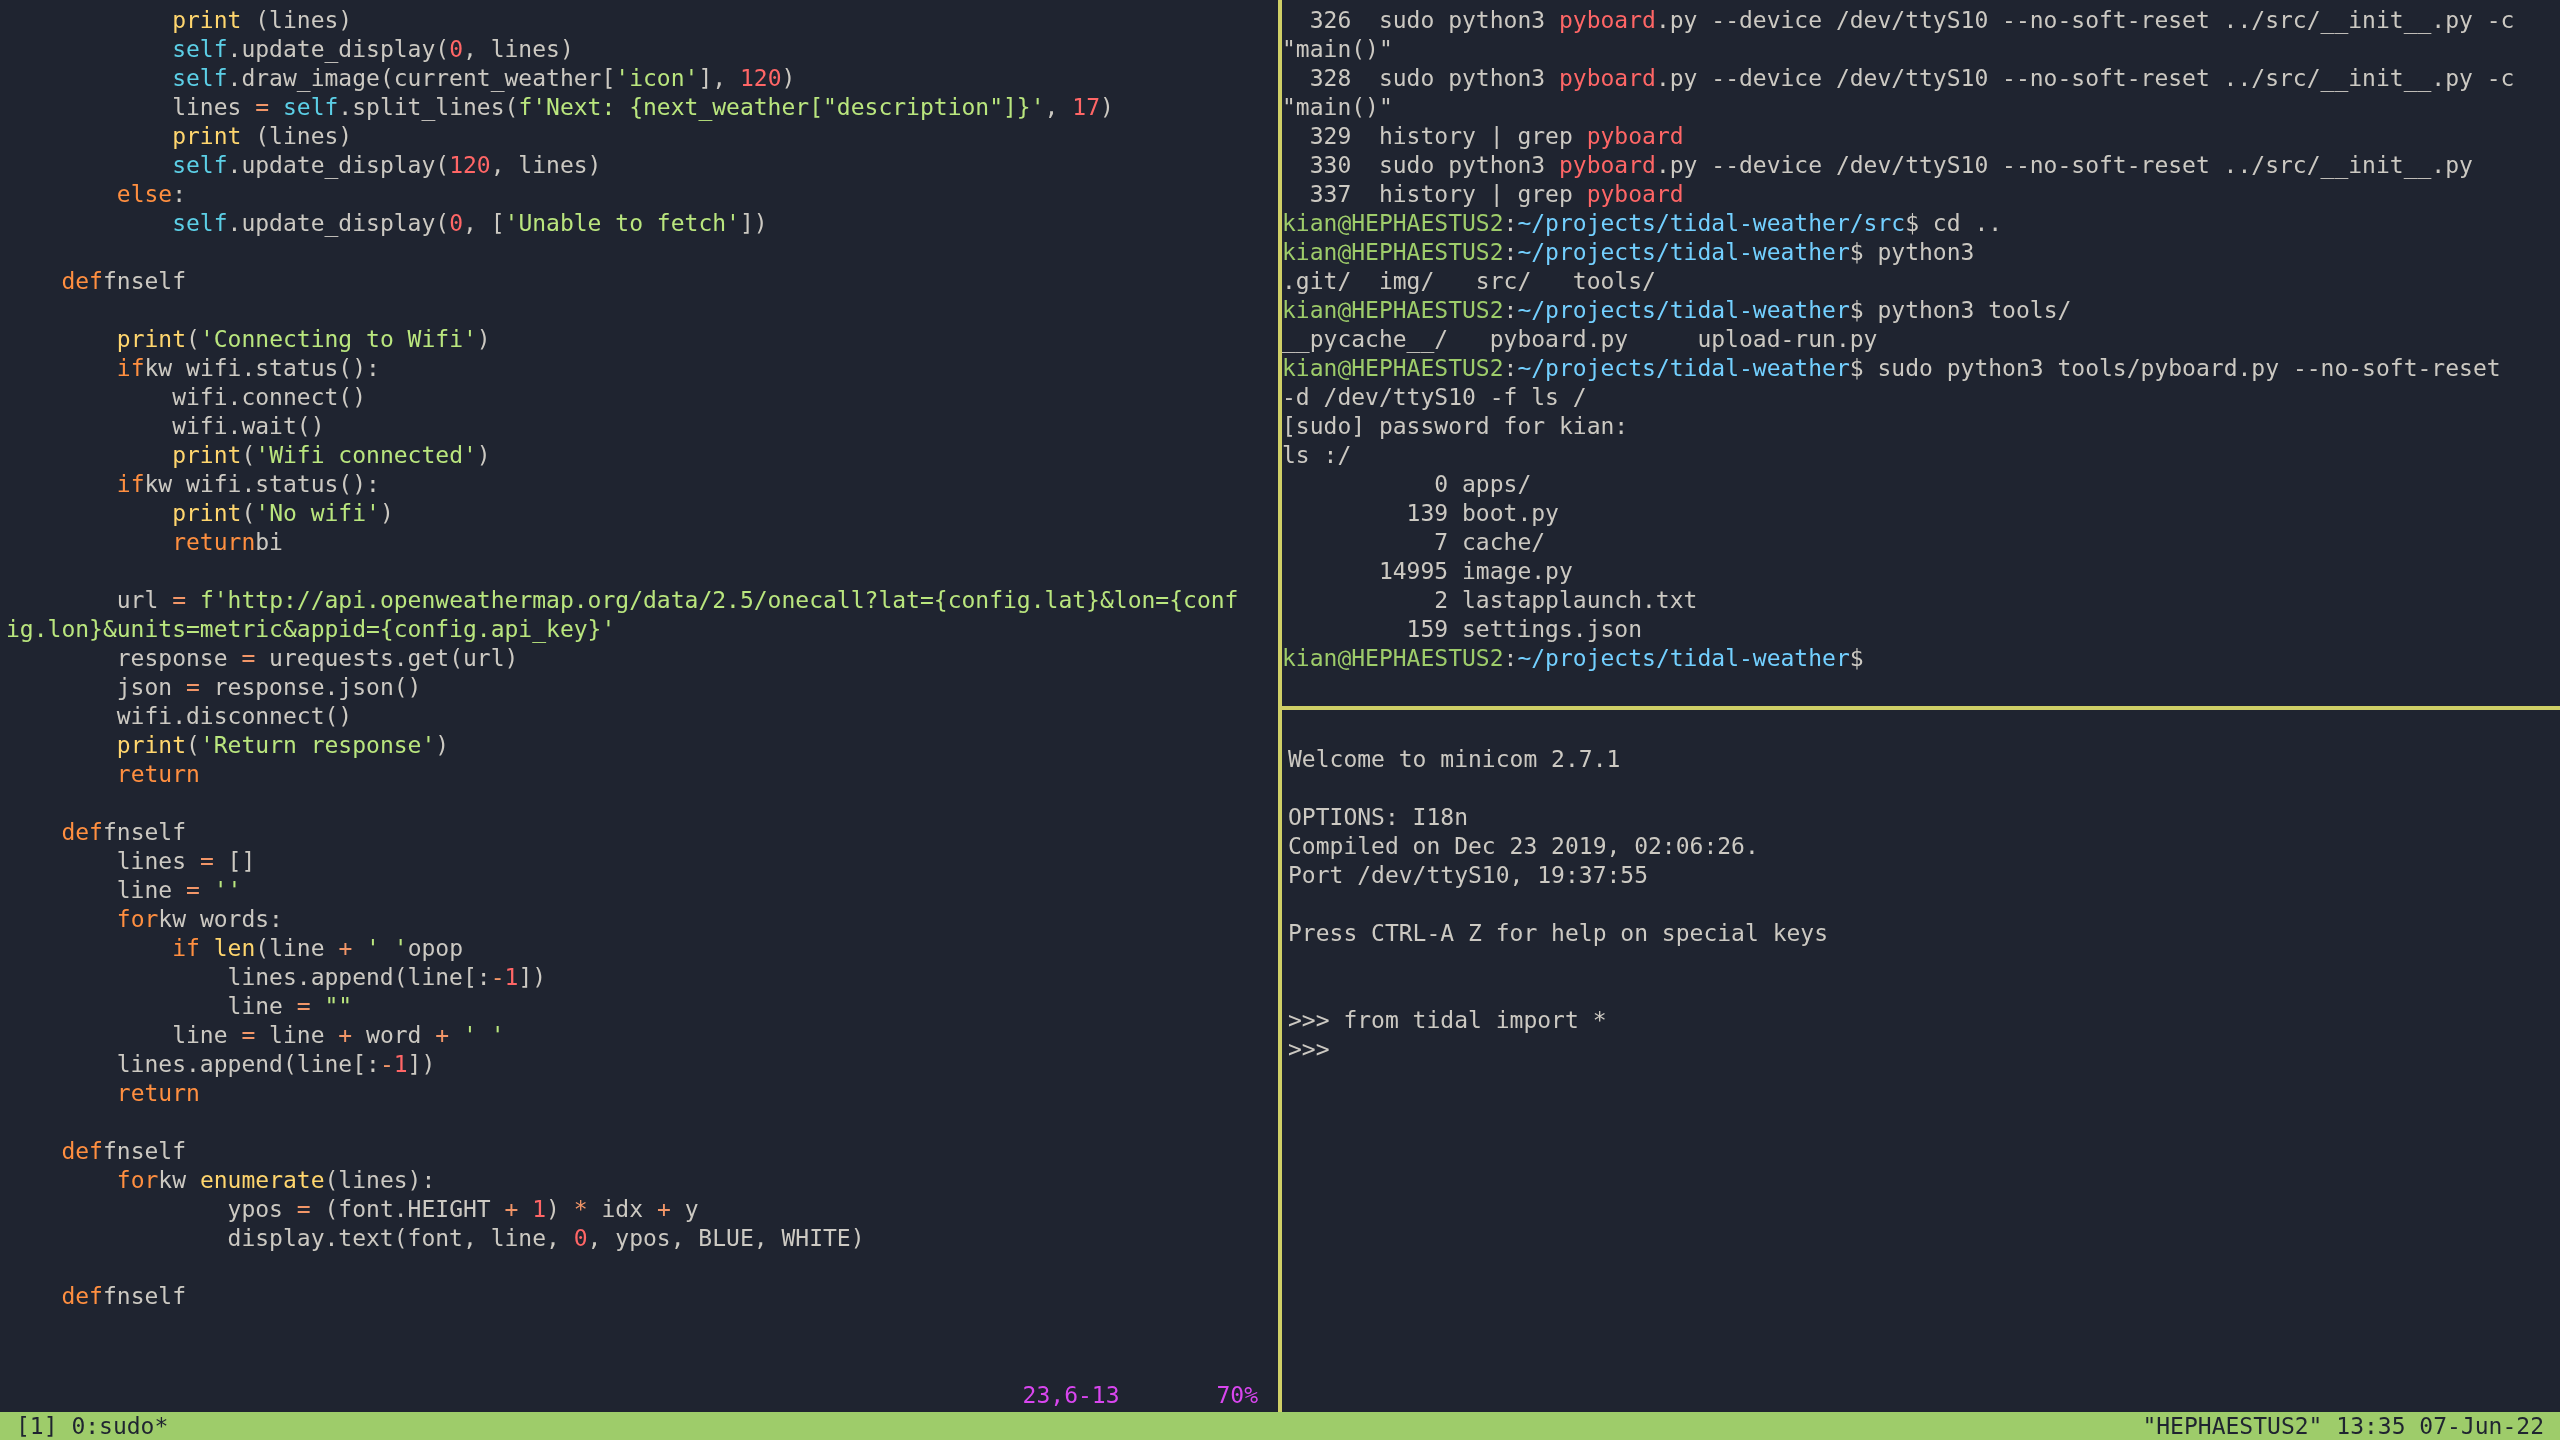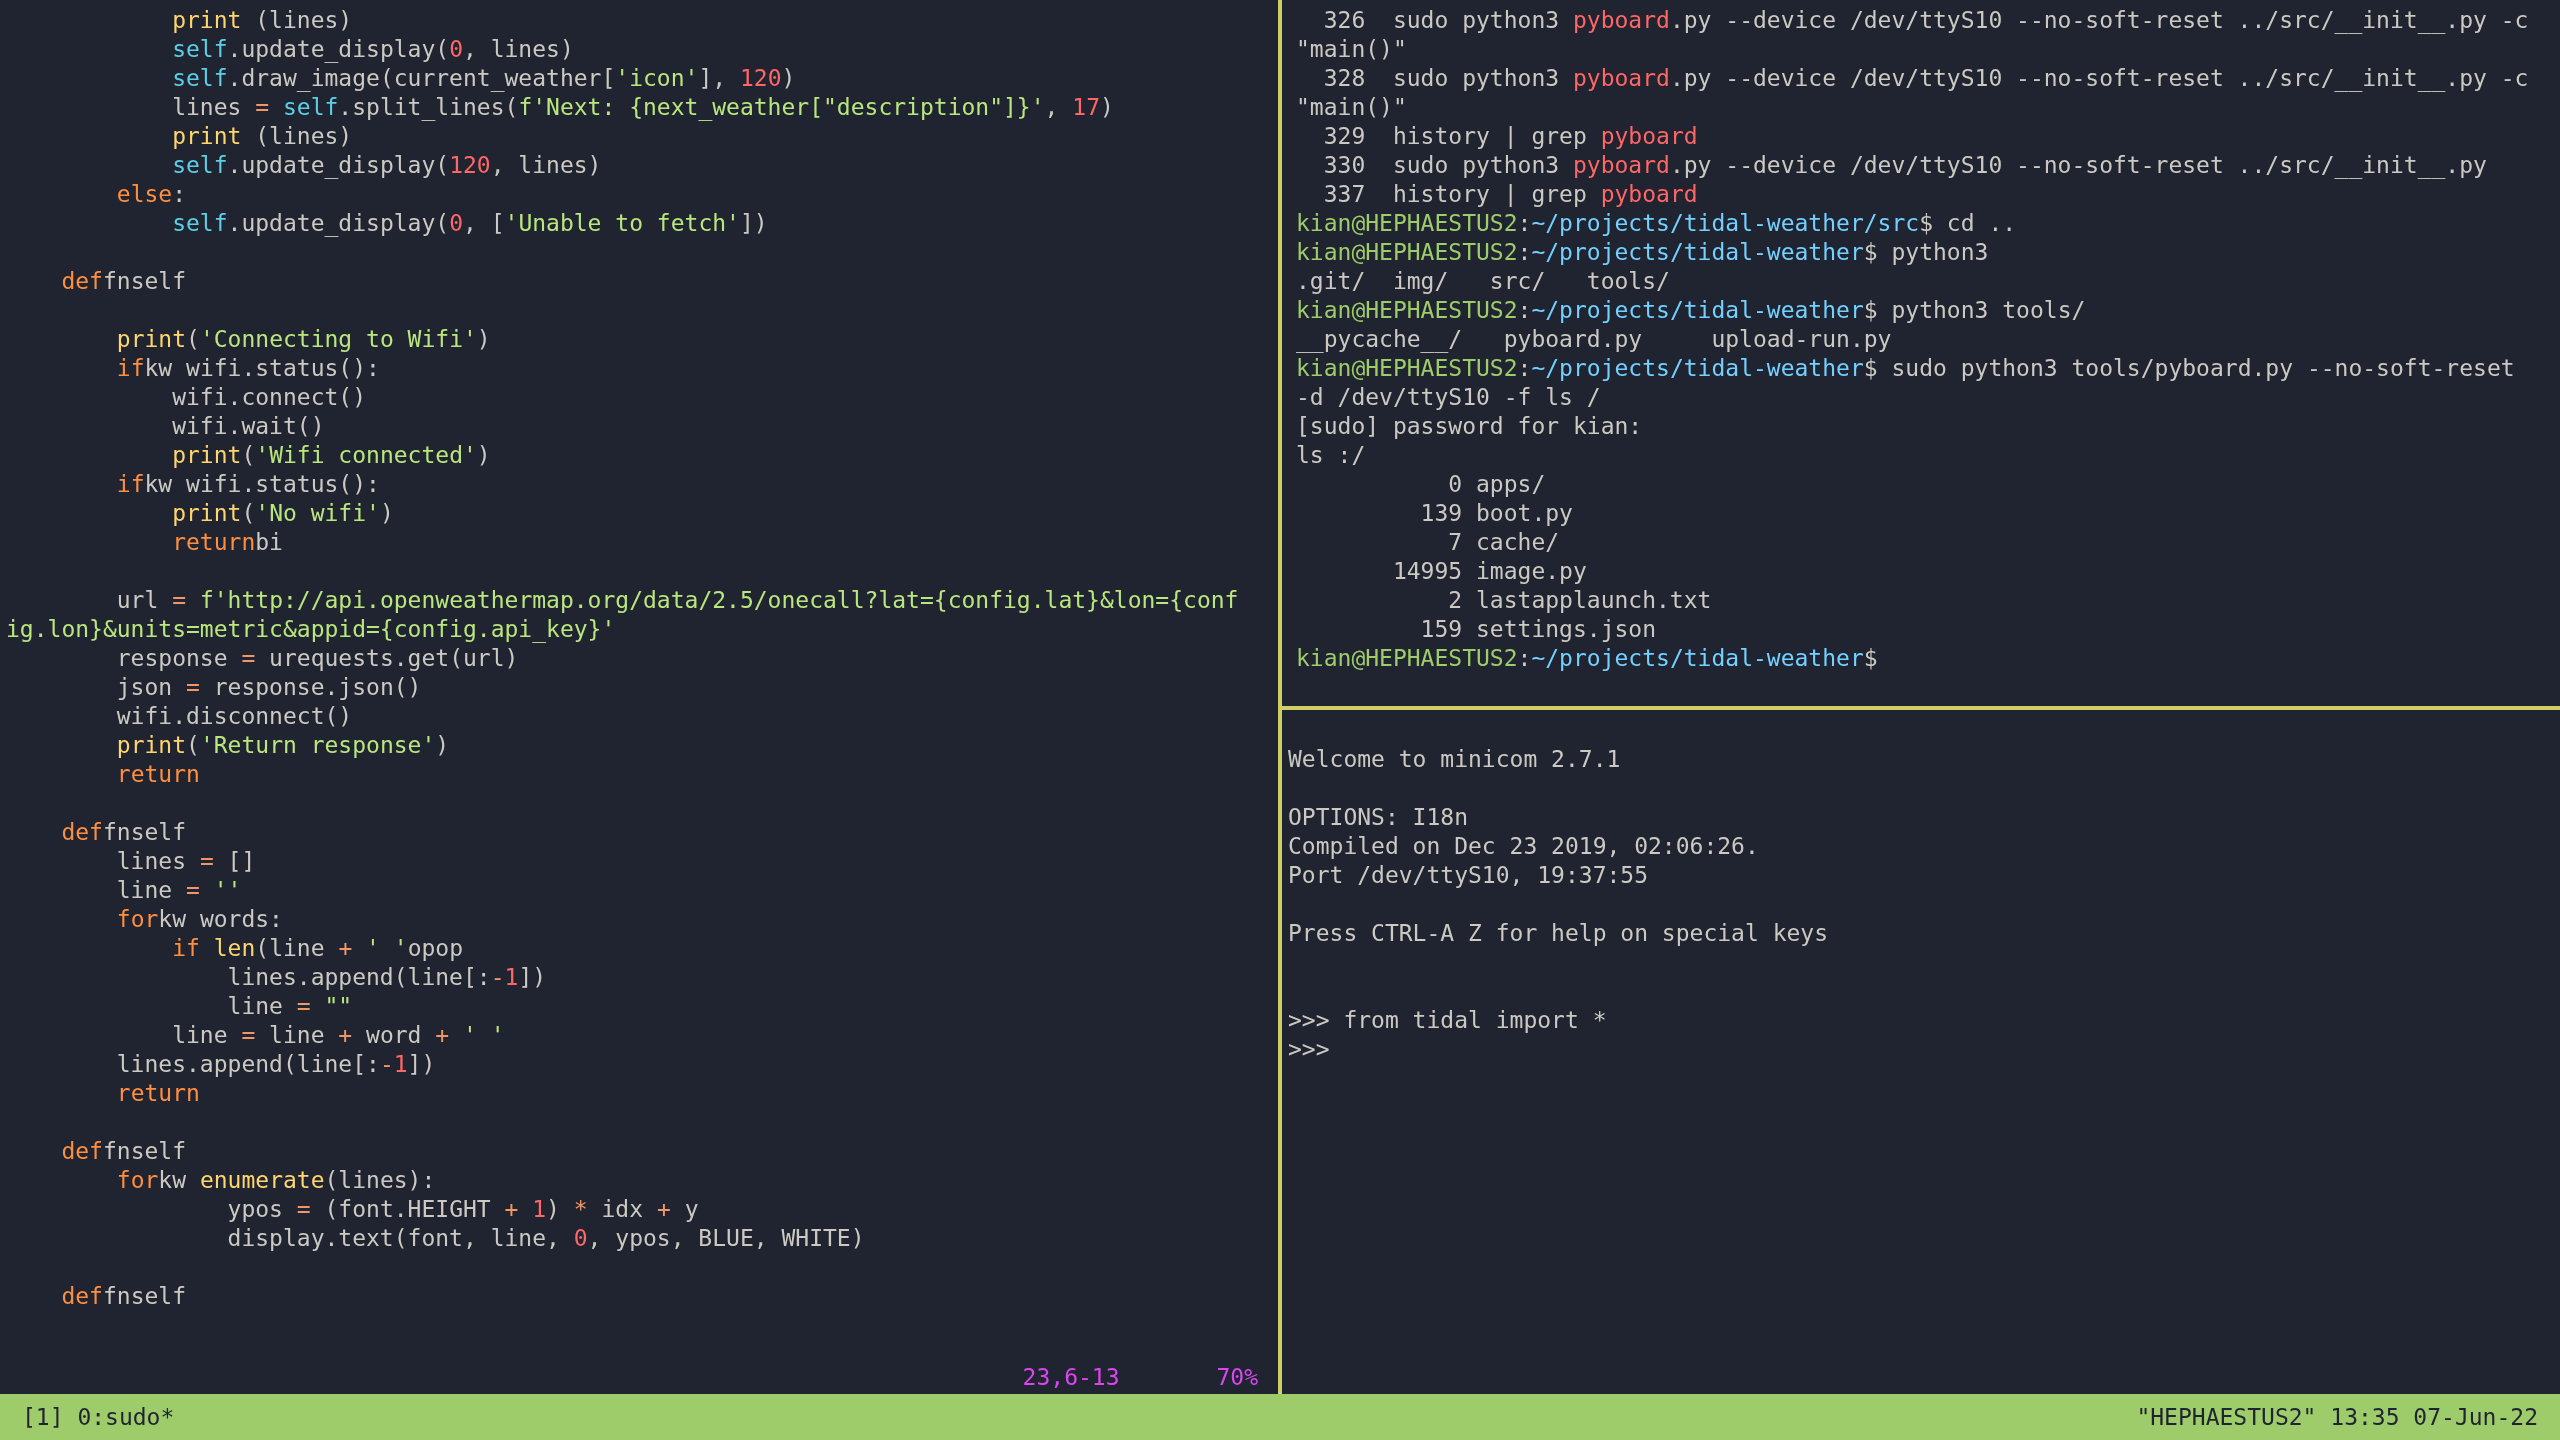--- a/index.html
+++ b/index.html
@@ -32,32 +32,32 @@
   .vsplit {
     grid-column: 2; grid-row: 1;
     background: #cfcf66;
   }
   .pane-right {
     grid-column: 3; grid-row: 1;
     display: grid;
     grid-template-rows: 706px 4px 1fr;
     overflow: hidden;
   }
-  .pane-top { padding: 6px 6px 0 14px; overflow: hidden; position: relative; }
+  .pane-top { padding: 6px 6px 0 0; overflow: hidden; position: relative; }
   .hsplit { background: #cfcf66; }
   .pane-bottom { padding: 6px 6px 0 6px; overflow: hidden; position: relative; }
 
   .statusbar {
     grid-column: 1 / span 3; grid-row: 2;
     background: #9ecc6a;
     color: #1f2430;
-    height: 46px;
+    height: 28px;
     display: flex;
     align-items: center;
-    padding: 0 22px;
+    padding: 0 16px;
     font-size: 23px;
   }
   .status-left { flex: 1; white-space: pre; }
   .status-right { white-space: pre; }
 
   .vim-ruler {
     position: absolute;
     right: 20px;
     bottom: 2px;
     color: #d946ef;

